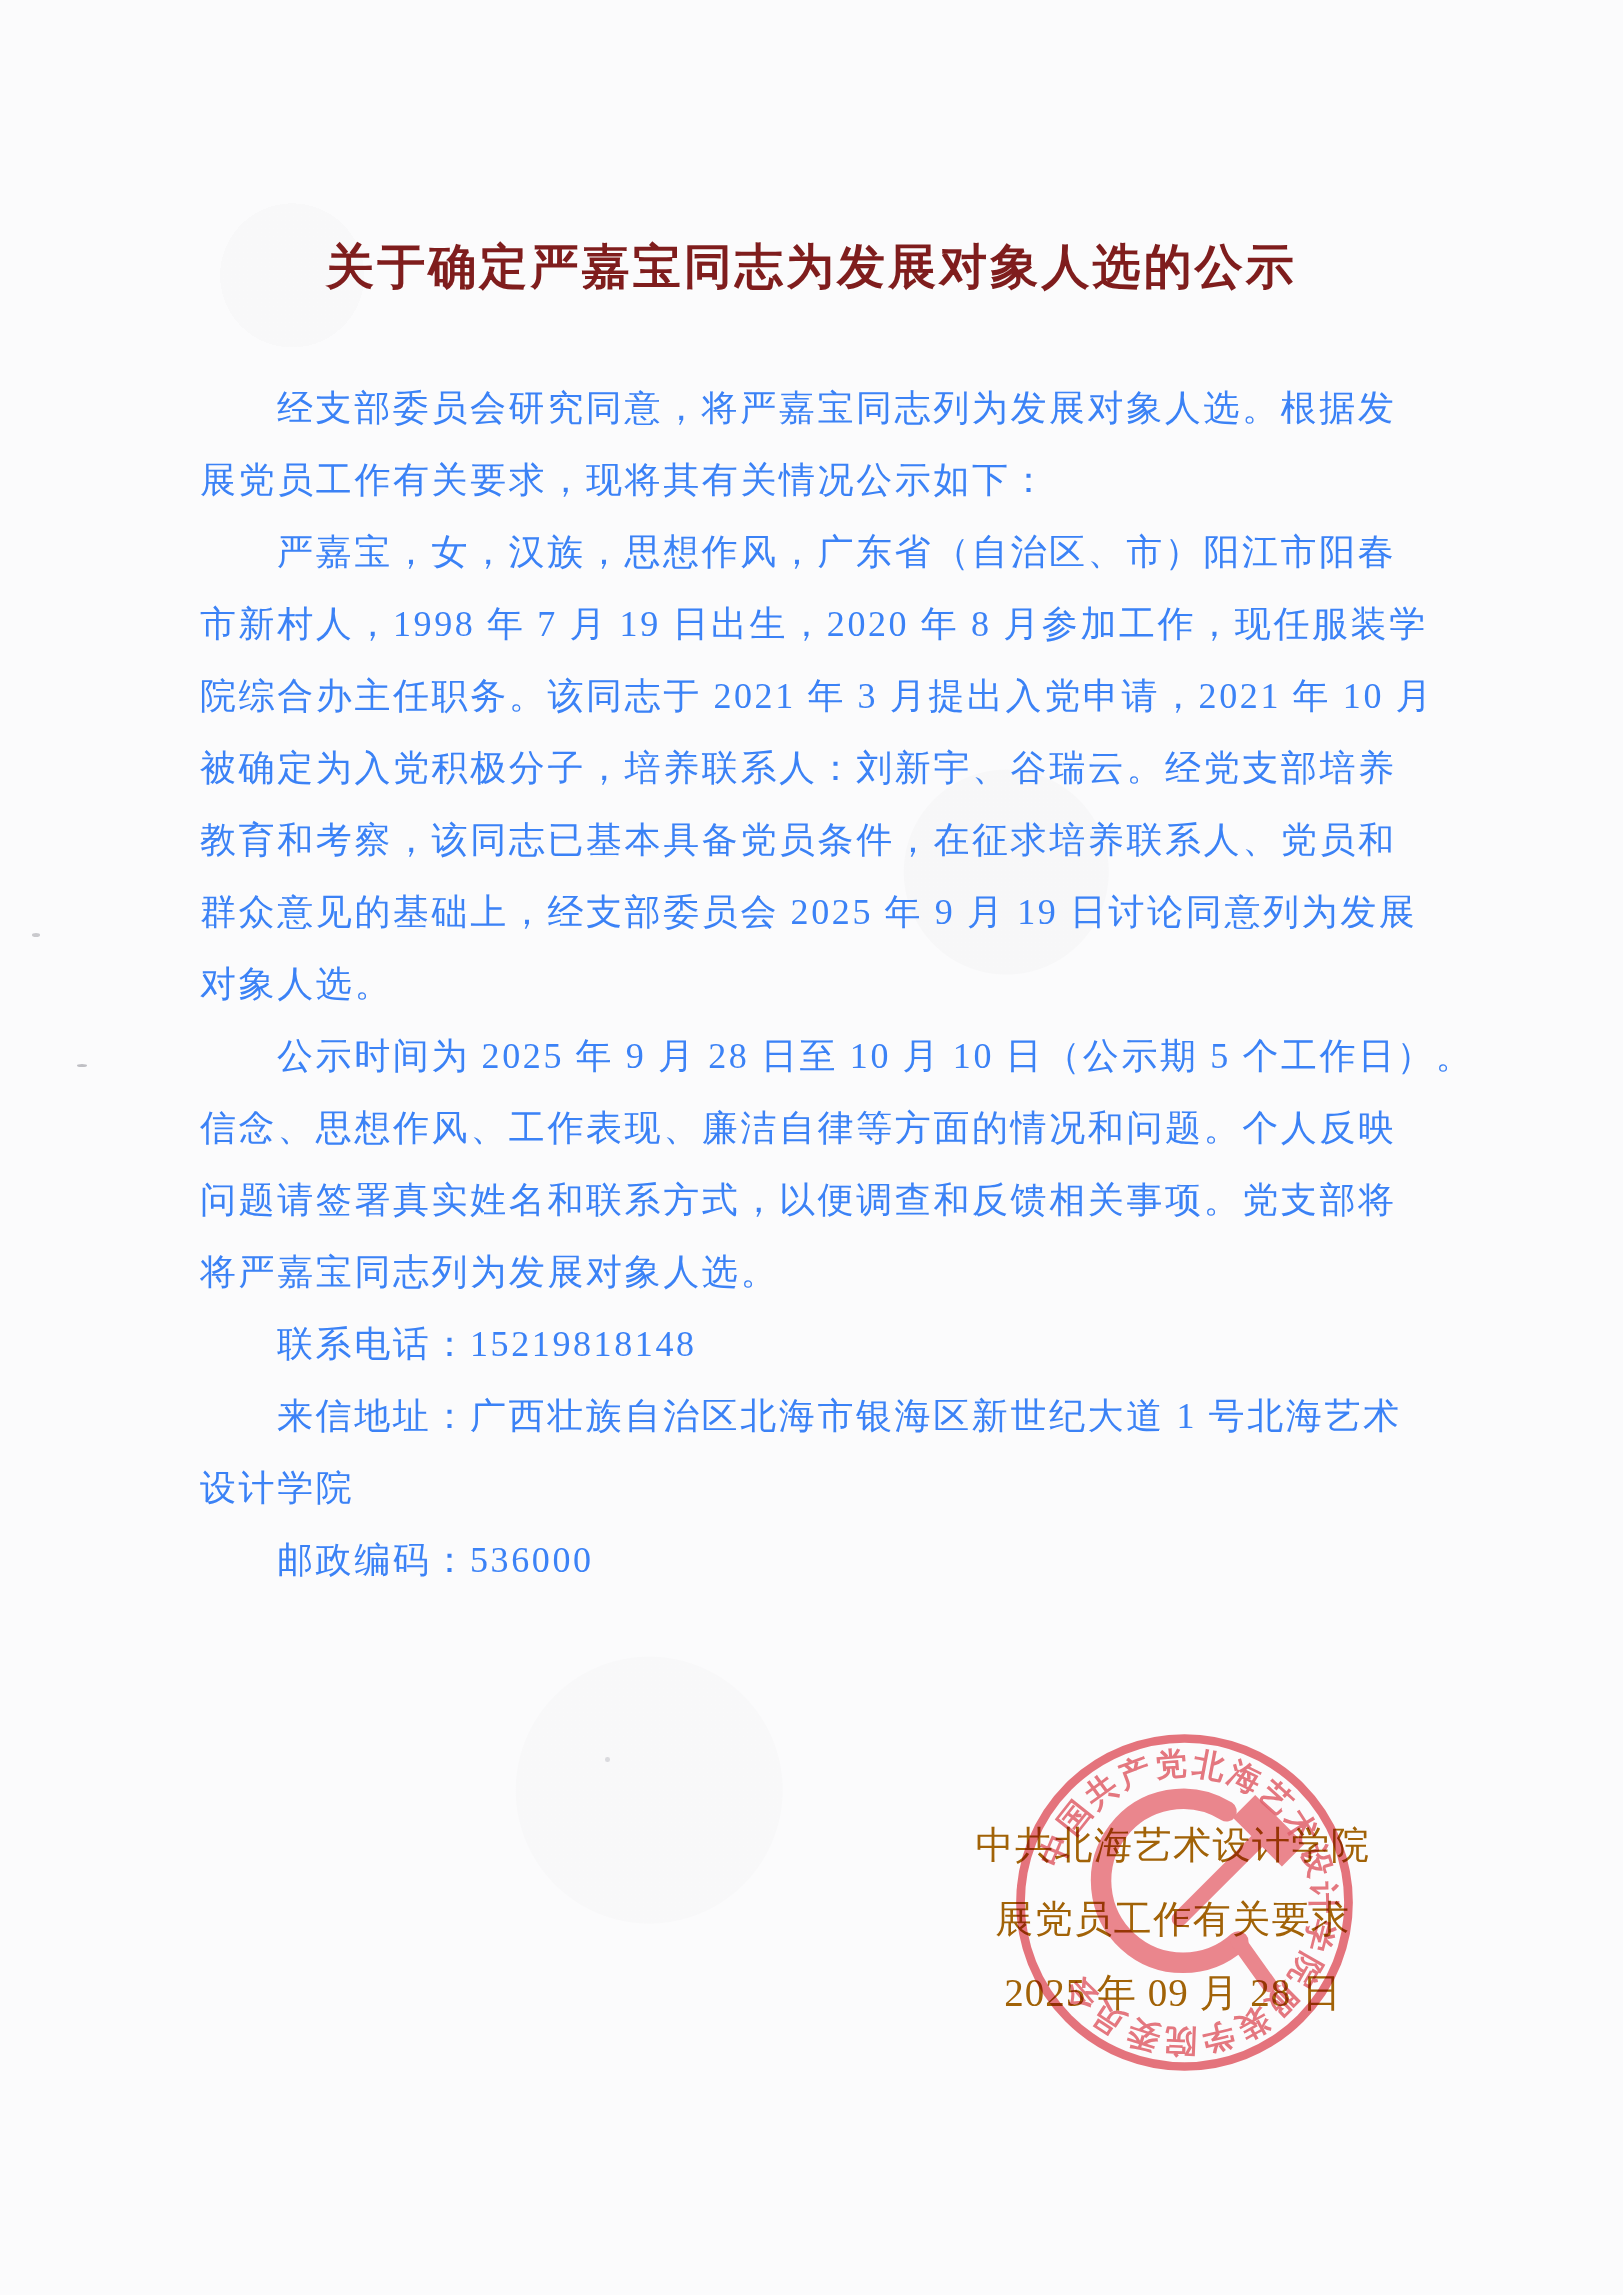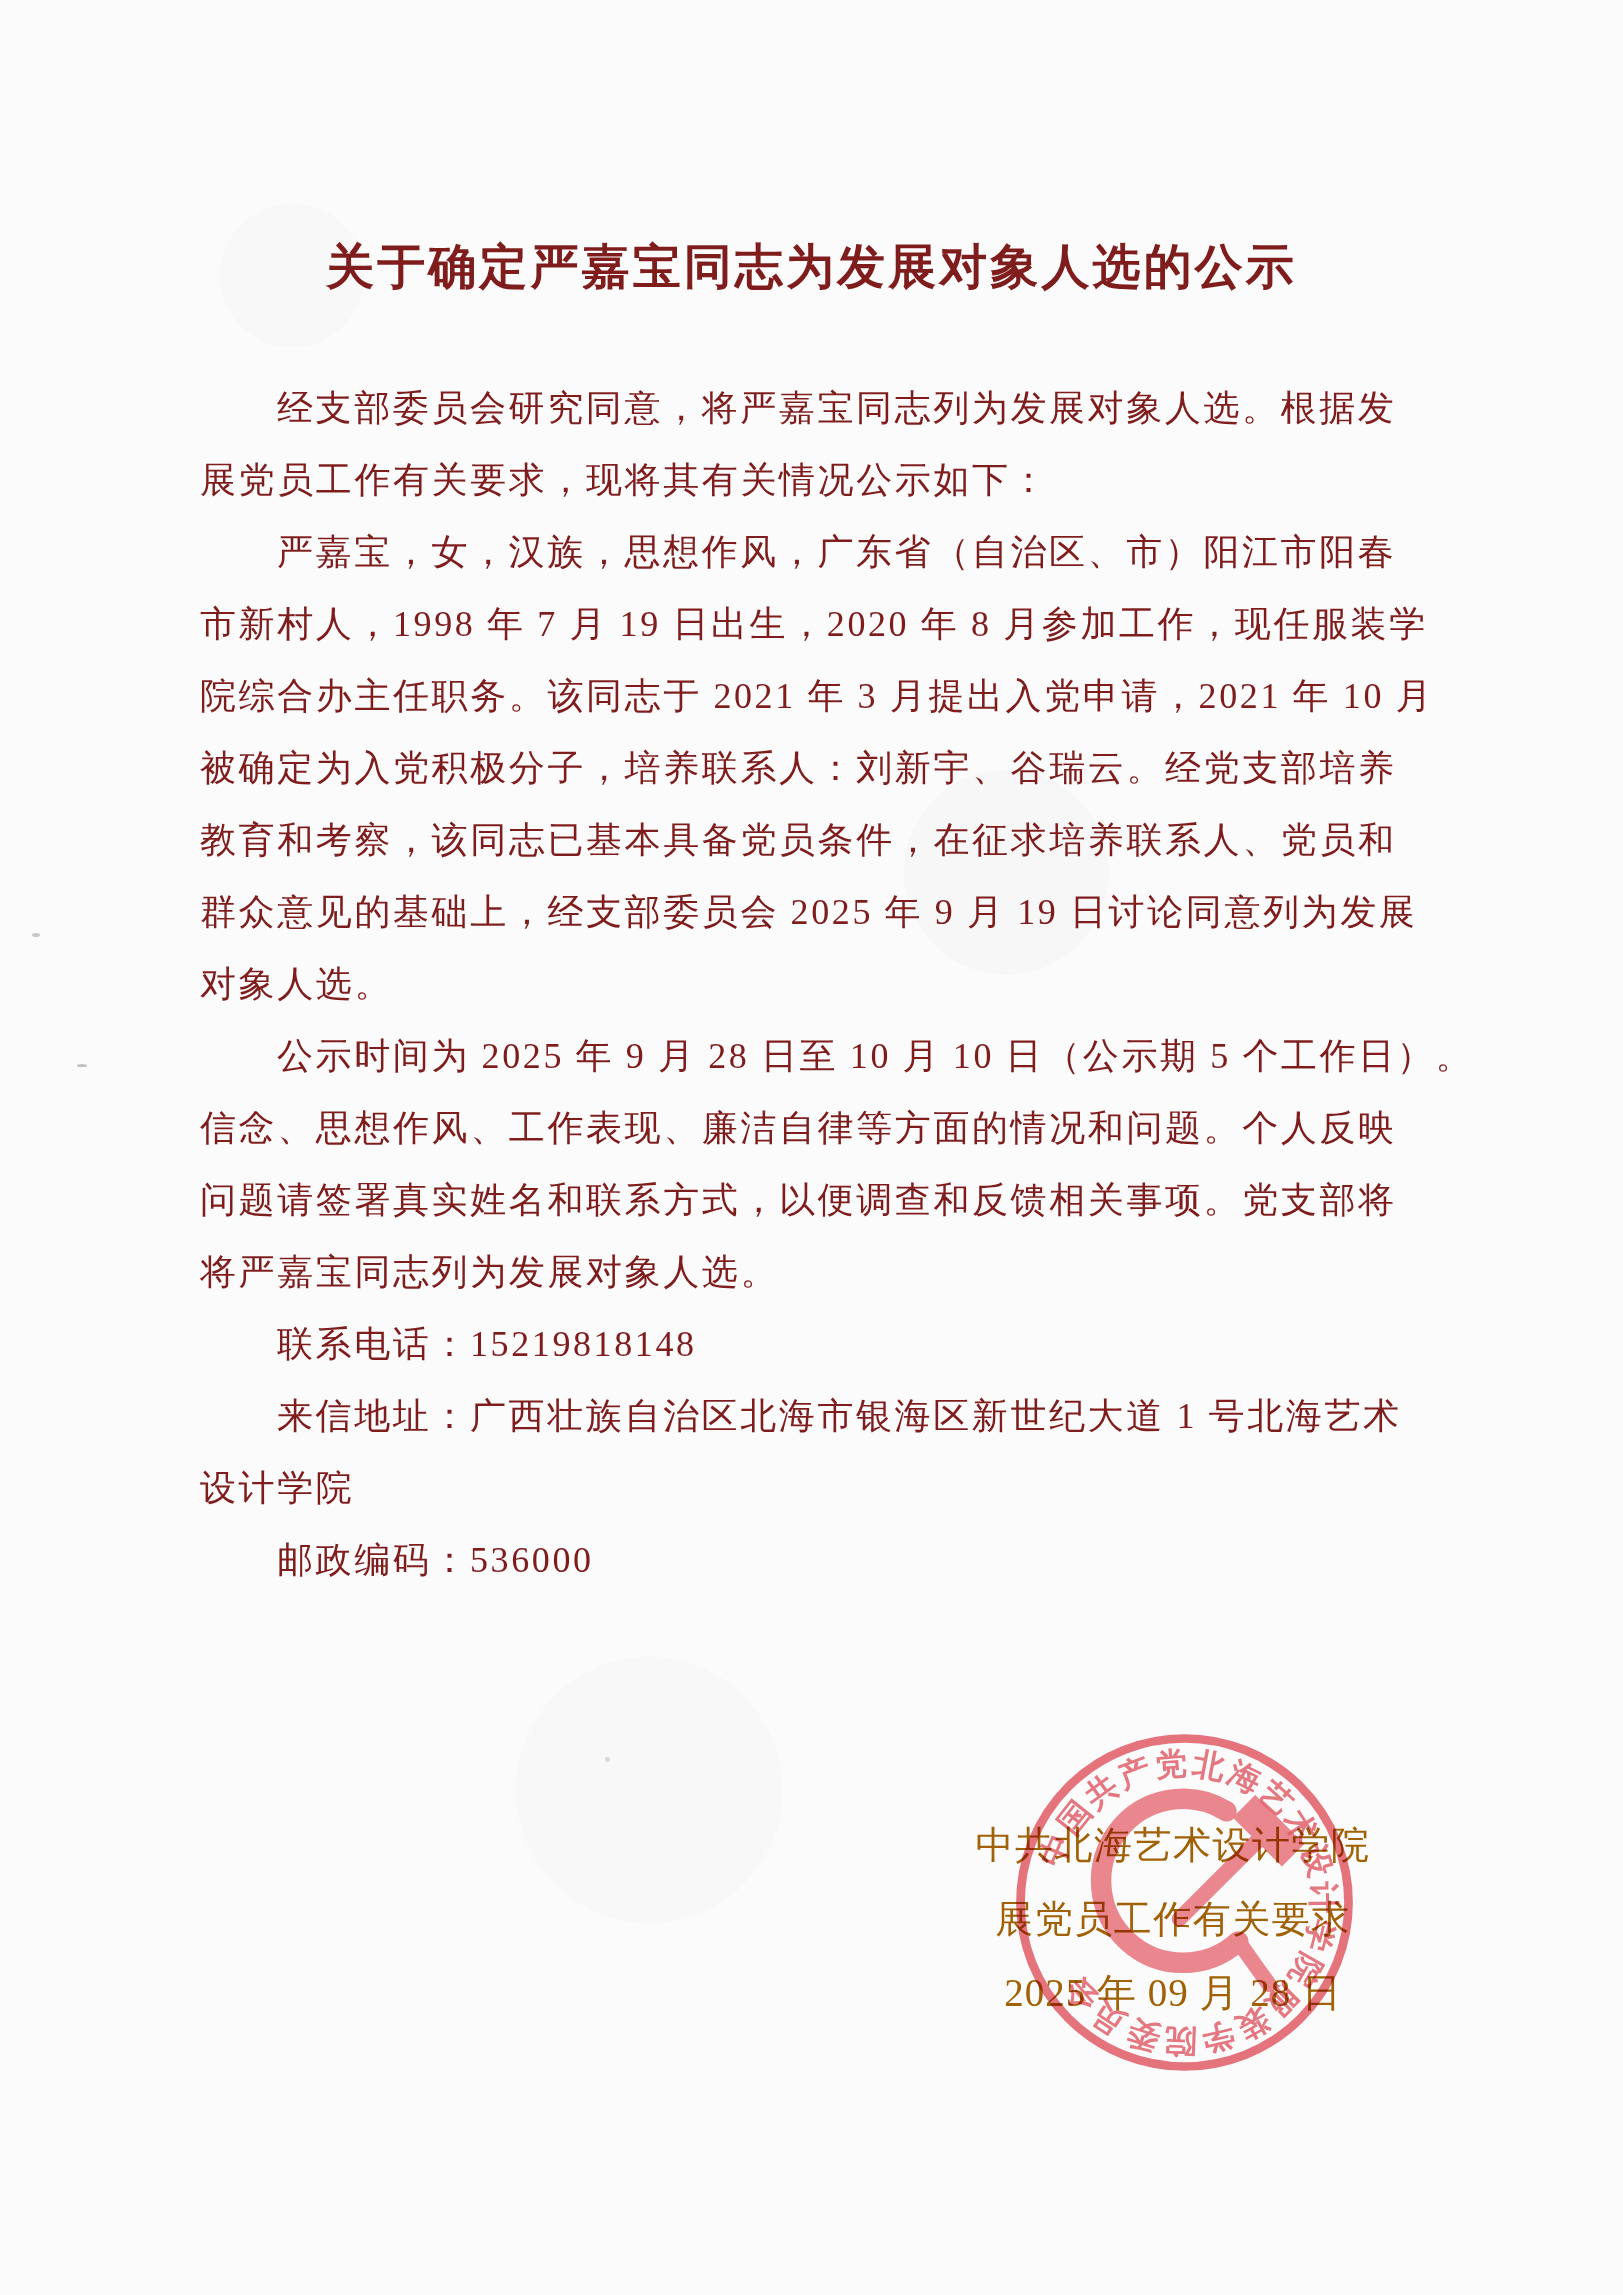--- a/index.html
+++ b/index.html
@@ -25,21 +25,21 @@
   .doc-title{
     position:absolute;left:0;top:235px;width:100%;
     text-align:center;font-size:48px;font-weight:bold;
     letter-spacing:3.1px;white-space:nowrap;color:#7f1d1d;
   }
   .body-text{
     position:absolute;left:200px;top:372px;width:1240px;
   }
   .line{
     height:72px;line-height:72px;font-size:36px;
-    letter-spacing:2.6px;white-space:nowrap;color:#7f1d1d;
+    letter-spacing:2.6px;white-space:nowrap;color:#3b82f6;
   }
   .line.indent{padding-left:77px;}
 
   .signature{
     position:absolute;left:917px;top:1808px;width:512px;
     text-align:center;font-size:38px;letter-spacing:1.5px;
     line-height:74px;color:#a16207;white-space:nowrap;
   }
   .signature .sig-date{font-size:39px;letter-spacing:1px;}
 

